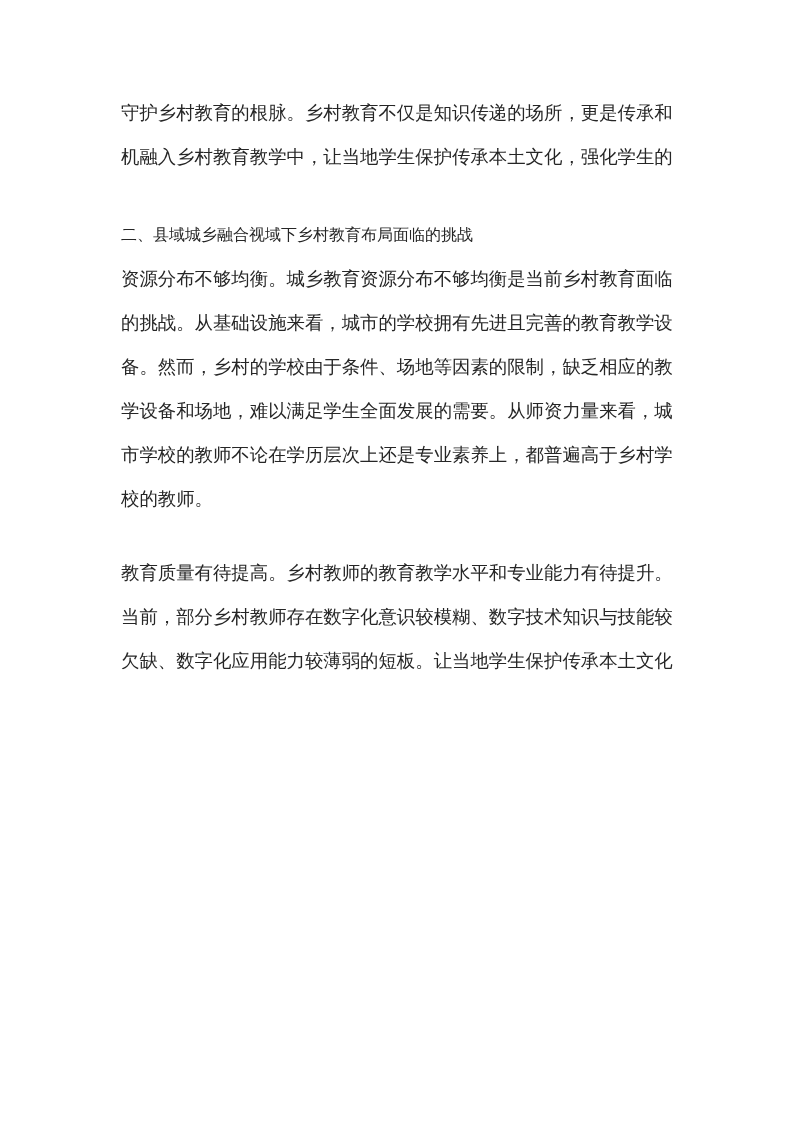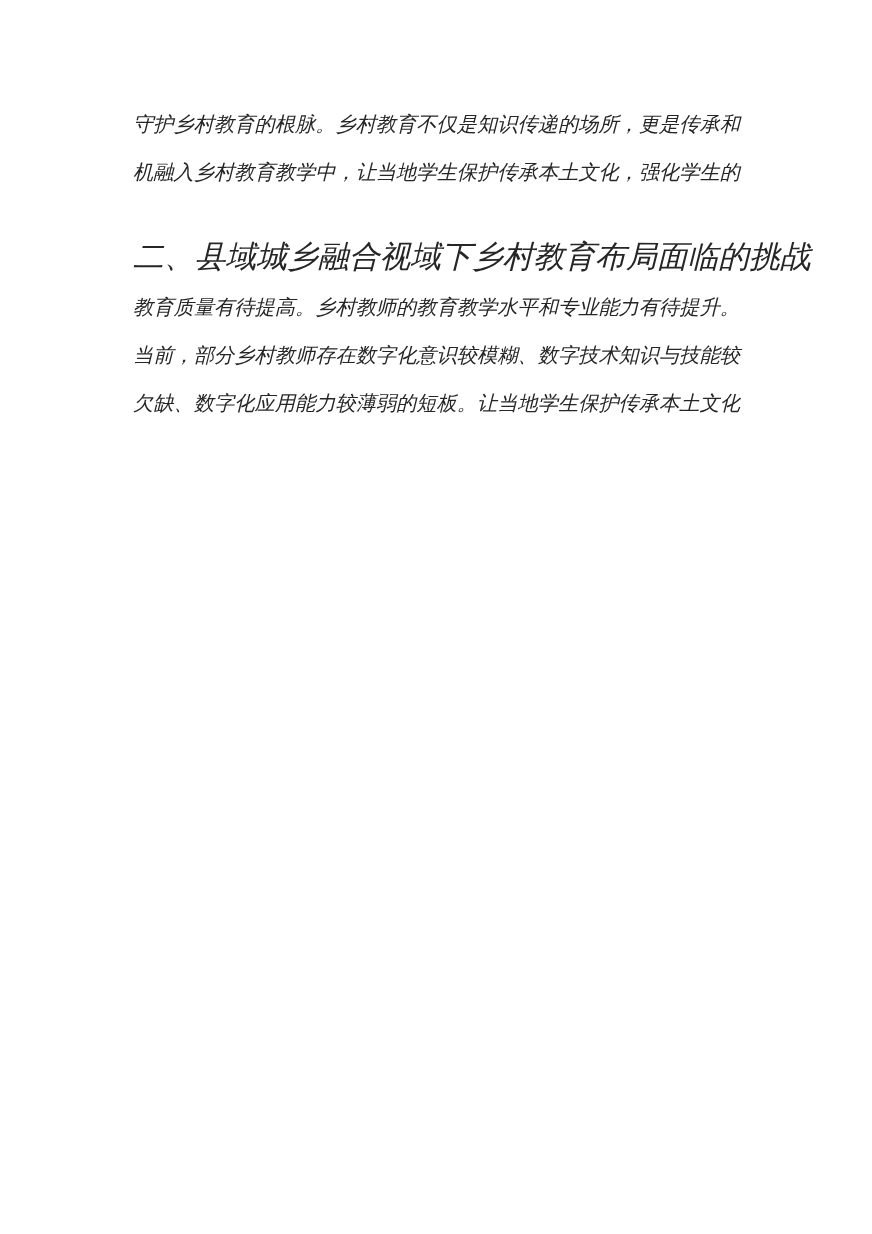--- a/index.html
+++ b/index.html
@@ -31,24 +31,23 @@
   }
   .block.heading {
     margin-bottom: 0;
   }
   .line {
     font-size: 18.4px;
     line-height: 44px;
     text-align: justify;
     white-space: nowrap;
     letter-spacing: 0;
-    font-style: italic;
   }
   .block.heading .line {
-    font-size: 28px;
+    font-size: 16px;
   }
   .line.full {
     text-align-last: justify;
   }
   .line.short {
     text-align-last: left;
   }
 </style>
 </head>
 <body>
@@ -56,18 +55,26 @@
 <div class="page" style="--page-bg: #ffffff; --text-color: #262626;">
   <div class="content" id="content">
       <div class="block paragraph">
         <div class="line full">守护乡村教育的根脉。乡村教育不仅是知识传递的场所，更是传承和</div>
         <div class="line full">机融入乡村教育教学中，让当地学生保护传承本土文化，强化学生的</div>
       </div>
       <div class="block heading">
         <div class="line short">二、县域城乡融合视域下乡村教育布局面临的挑战</div>
       </div>
       <div class="block paragraph">
+        <div class="line full">资源分布不够均衡。城乡教育资源分布不够均衡是当前乡村教育面临</div>
+        <div class="line full">的挑战。从基础设施来看，城市的学校拥有先进且完善的教育教学设</div>
+        <div class="line full">备。然而，乡村的学校由于条件、场地等因素的限制，缺乏相应的教</div>
+        <div class="line full">学设备和场地，难以满足学生全面发展的需要。从师资力量来看，城</div>
+        <div class="line full">市学校的教师不论在学历层次上还是专业素养上，都普遍高于乡村学</div>
+        <div class="line short">校的教师。</div>
+      </div>
+      <div class="block paragraph">
         <div class="line full">教育质量有待提高。乡村教师的教育教学水平和专业能力有待提升。</div>
         <div class="line full">当前，部分乡村教师存在数字化意识较模糊、数字技术知识与技能较</div>
         <div class="line full">欠缺、数字化应用能力较薄弱的短板。让当地学生保护传承本土文化</div>
       </div>
     </div>
 </div>
 
 </body></html>

